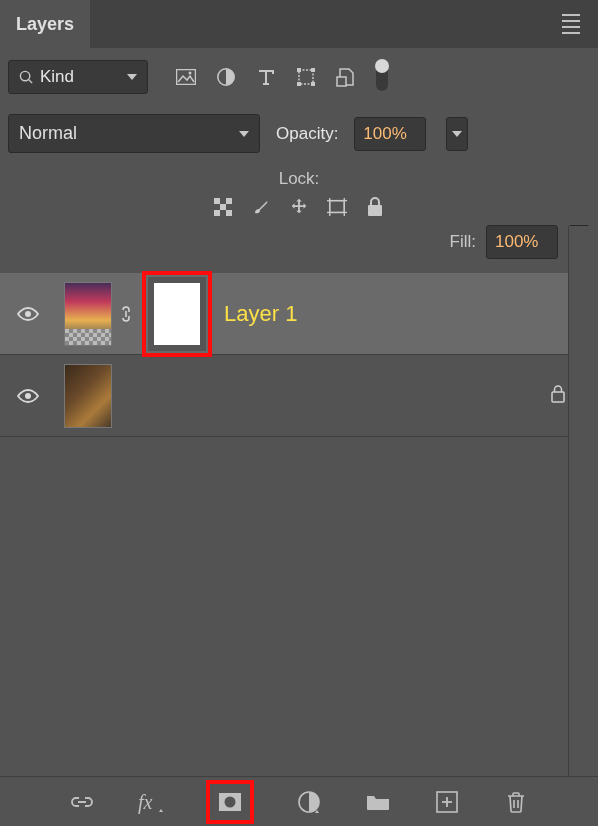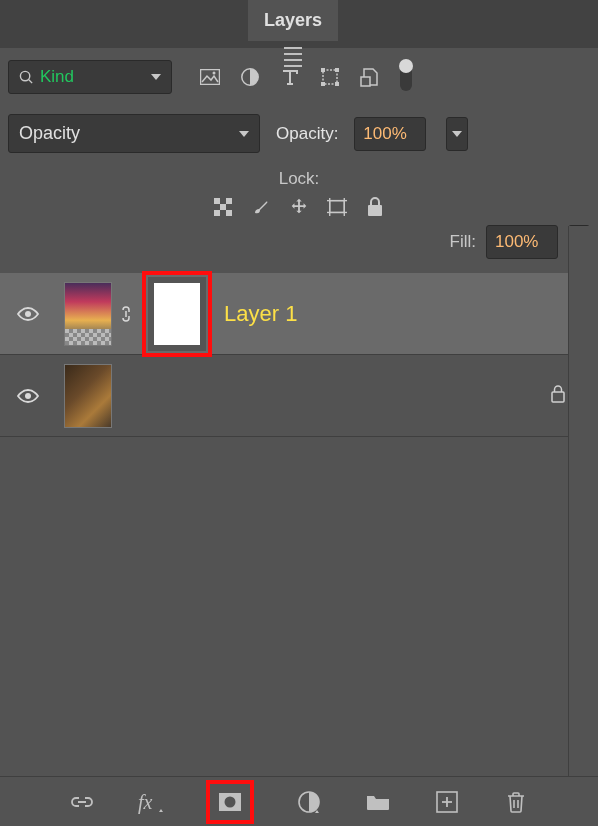--- a/index.html
+++ b/index.html
@@ -16,21 +16,20 @@
       overflow: hidden;
       position: relative;
     }
     .tab-bar {
       background: #424242;
       height: 48px;
       display: flex;
       align-items: center;
       justify-content: space-between;
       padding: 0 12px 0 0;
-      flex-direction: column;
     }
     .tab {
       background: #535353;
       padding: 10px 16px;
       font-size: 18px;
       font-weight: 600;
       height: 100%;
       display: flex;
       align-items: center;
     }
@@ -48,24 +47,24 @@
     .filter-row {
       display: flex;
       align-items: center;
       padding: 12px 8px;
       gap: 14px;
     }
     .kind-select {
       background: #3a3a3a;
       border: 1px solid #2a2a2a;
       border-radius: 3px;
-      color: #22c55e;
+      color: #e5e5e5;
       padding: 6px 10px;
       font-size: 17px;
-      width: 164px;
+      width: 140px;
       display: flex;
       align-items: center;
       justify-content: space-between;
     }
     .search-left {
       display: flex;
       align-items: center;
       gap: 6px;
     }
     .filter-icons {
@@ -351,21 +350,21 @@
           <path d="M4 2h9l4 4v12H4z" fill="none" stroke="#c8c8c8" stroke-width="1.5"></path>
           <rect x="1" y="10" width="9" height="9" fill="#535353" stroke="#c8c8c8" stroke-width="1.5"></rect>
         </svg>
     </div>
     <div class="toggle-track"></div>
   </div>
 </div>
 
 <div class="blend-row">
   <div class="blend-select">
-    <span>Opacity</span>
+    <span>Normal</span>
     <span class="chevron"></span>
   </div>
   <span class="opacity-label">Opacity:</span>
   <div class="value-input">
     <span>100%</span>
   </div>
   <div class="value-dropdown">
     <span class="chevron"></span>
   </div>
 </div>

